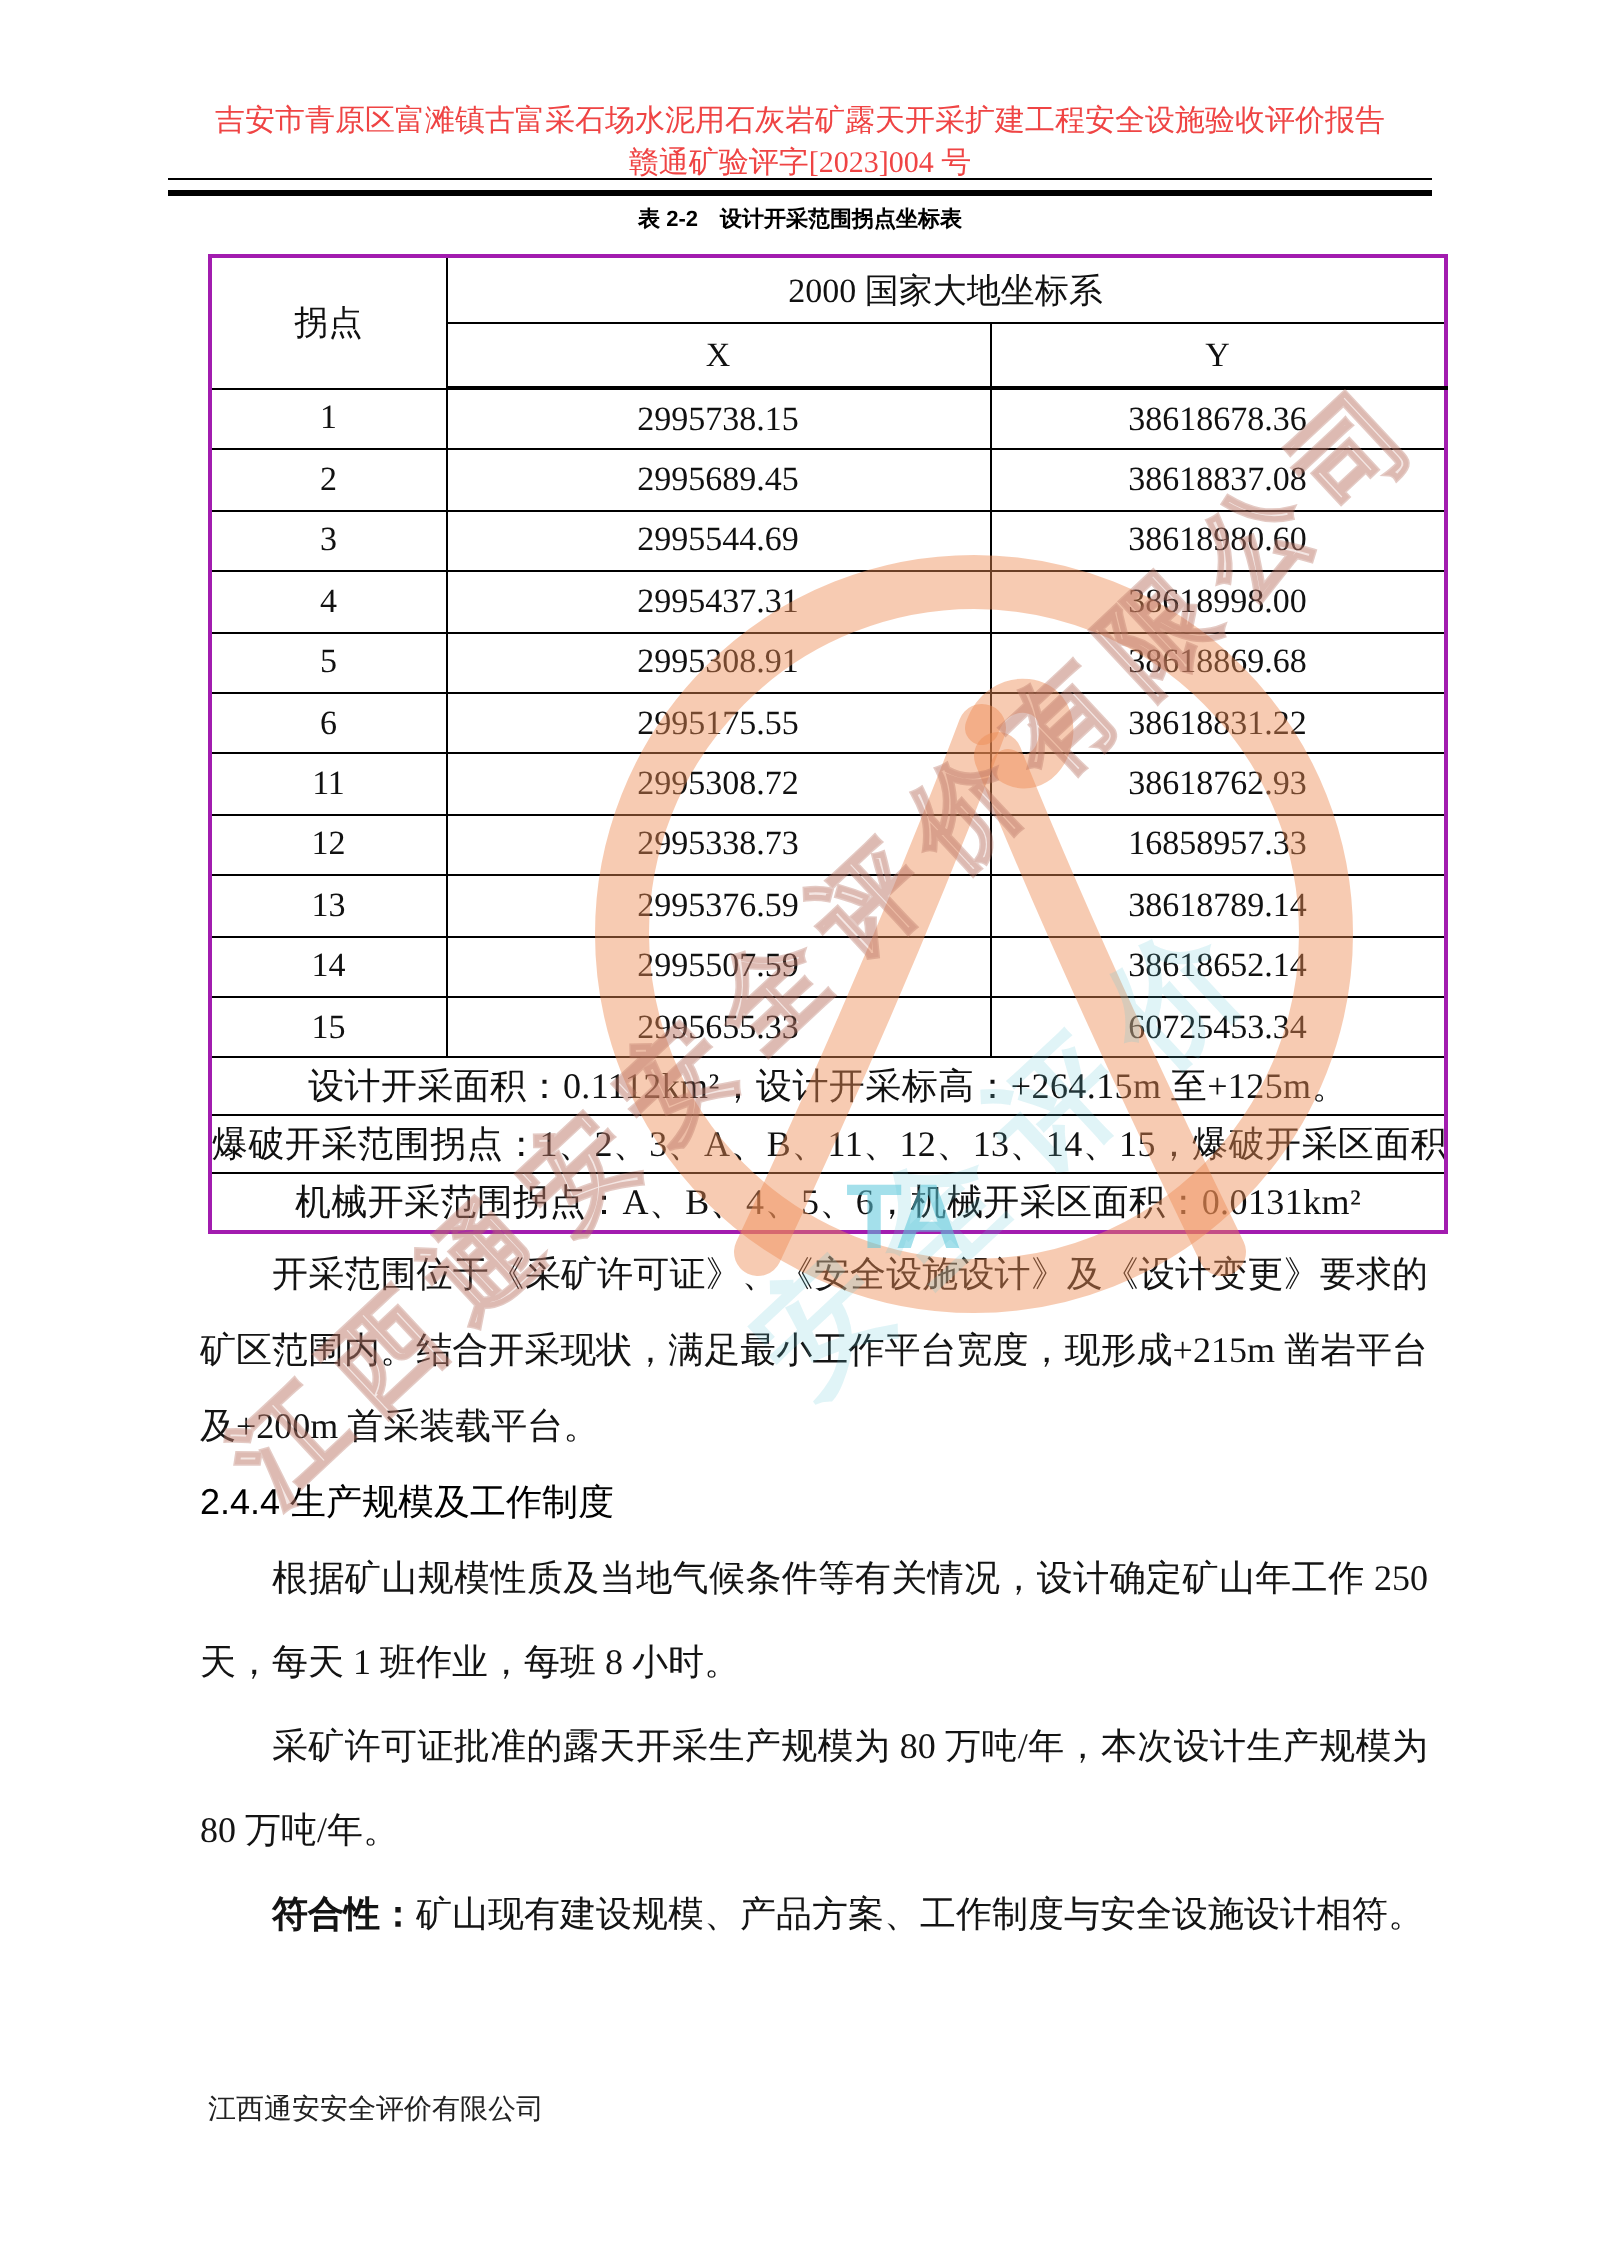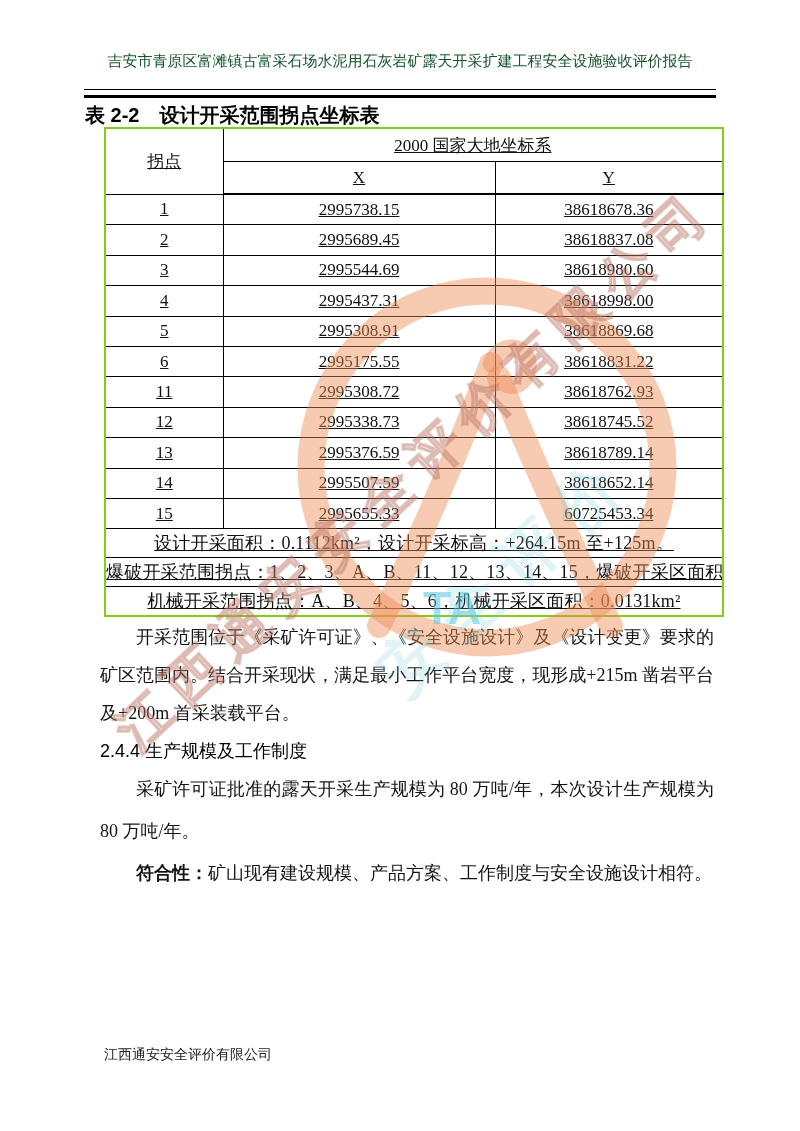--- a/index.html
+++ b/index.html
@@ -4,41 +4,41 @@
 <style>
   html,body { margin:0; padding:0; background:#888; }
   .page {
     position:relative; width:800px; height:1131px; margin:0 auto;
     background:#ffffff; overflow:hidden;
     font-family:"Liberation Serif", serif; color:#111;
   }
   
   .doc-header {
     position:absolute; top:51px; left:85px; width:630px;
-    text-align:center; font-size:15px; line-height:21px; color:#14532d;
+    text-align:center; font-size:15px; line-height:21px; color:#ef4444;
   }
   .rule-thin  { position:absolute; top:89px;  left:84px; width:632px; border-top:1.5px solid #000; }
   .rule-thick { position:absolute; top:95px;  left:84px; width:632px; border-top:3px solid #000; }
   
   .table-title {
     position:absolute; top:102px; left:85px; width:630px;
-    text-align:left; font-weight:bold; font-size:20px;
+    text-align:center; font-weight:bold; font-size:11px;
     font-family:"Liberation Sans", sans-serif; color:#000;
   }
   
   table.coords {
     position:absolute; top:127px; left:104px; width:618px;
     border-collapse:collapse; table-layout:fixed;
   }
   table.coords th, table.coords td {
     border:1px solid #000; text-align:center; vertical-align:middle;
     font-weight:normal; font-size:17px; padding:0; color:#111;
     overflow:hidden; white-space:nowrap;
   }
-  table.coords { border:2px solid #84cc16;text-decoration:underline; }
+  table.coords { border:2px solid #a21caf; }
   tr.hrow1 th { height:32px; }
   tr.hrow2 th { height:31px; border-bottom:2px solid #000; }
   th.corner { border-bottom:2px solid #000; }
   tr.drow td { height:29.4px; }
   tr.srow td { height:28px; font-size:18px; letter-spacing:0.2px; }
   
   .body-text { position:absolute; top:618px; left:100px; width:614px; }
   .para {
     margin:0; font-size:18px; line-height:38px; text-align:justify;
     text-indent:2em; color:#141414;
@@ -74,20 +74,21 @@
     white-space:nowrap;
   }
 </style>
 </head>
 <body>
 
 <div class="page">
 
   <div class="doc-header">
     <div>吉安市青原区富滩镇古富采石场水泥用石灰岩矿露天开采扩建工程安全设施验收评价报告</div>
+    <div>赣通矿验评字[2023]004 号</div>
   </div>
   <div class="rule-thin"></div>
   <div class="rule-thick"></div>
 
   <div class="table-title">表 2-2　设计开采范围拐点坐标表</div>
 
   <table class="coords">
     <colgroup>
         <col style="width:118px">
         <col style="width:272px">
@@ -135,21 +136,21 @@
           <td>38618831.22</td>
         </tr>
       <tr class="drow">
           <td>11</td>
           <td>2995308.72</td>
           <td>38618762.93</td>
         </tr>
       <tr class="drow">
           <td>12</td>
           <td>2995338.73</td>
-          <td>38618745.52</td>
+          <td>16858957.33</td>
         </tr>
       <tr class="drow">
           <td>13</td>
           <td>2995376.59</td>
           <td>38618789.14</td>
         </tr>
       <tr class="drow">
           <td>14</td>
           <td>2995507.59</td>
           <td>38618652.14</td>
@@ -167,20 +168,21 @@
         </tr>
       <tr class="srow">
           <td colspan="3">机械开采范围拐点：A、B、4、5、6，机械开采区面积：0.0131km²</td>
         </tr>
     </tbody>
   </table>
 
   <div class="body-text">
     <p class="para">开采范围位于《采矿许可证》、《安全设施设计》及《设计变更》要求的矿区范围内。结合开采现状，满足最小工作平台宽度，现形成+215m 凿岩平台及+200m 首采装载平台。</p>
     <h3 class="sec-heading">2.4.4 生产规模及工作制度</h3>
+    <p class="para sp">根据矿山规模性质及当地气候条件等有关情况，设计确定矿山年工作 250 天，每天 1 班作业，每班 8 小时。</p>
     <p class="para sp">采矿许可证批准的露天开采生产规模为 80 万吨/年，本次设计生产规模为 80 万吨/年。</p>
     <p class="para sp"><span class="bold-lead">符合性：</span><span>矿山现有建设规模、产品方案、工作制度与安全设施设计相符。</span></p>
   </div>
 
   <div class="footer-company">江西通安安全评价有限公司</div>
 
   <div class="wm-layer">
     <svg class="wm wm-logo" viewBox="0 0 400 400" width="400" height="400">
       <circle cx="200" cy="205" r="176" fill="none" stroke="#EE8C55" stroke-width="27" opacity="0.45"></circle>
       <path d="M92 364 C140 262 176 176 204 102" fill="none" stroke="#EE8C55" stroke-width="24" stroke-linecap="round" opacity="0.45"></path>

